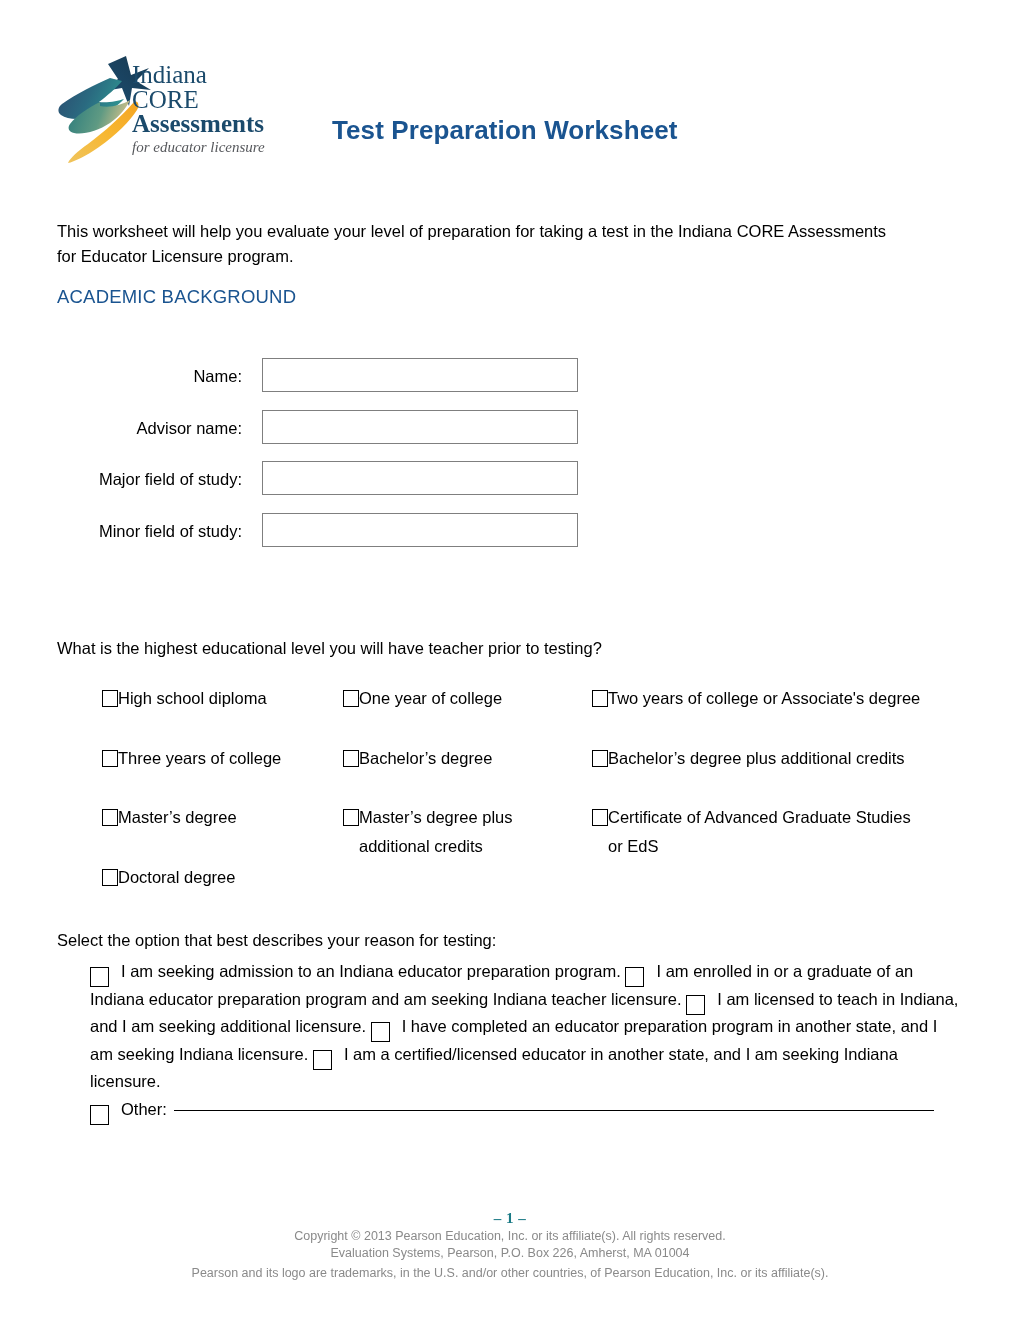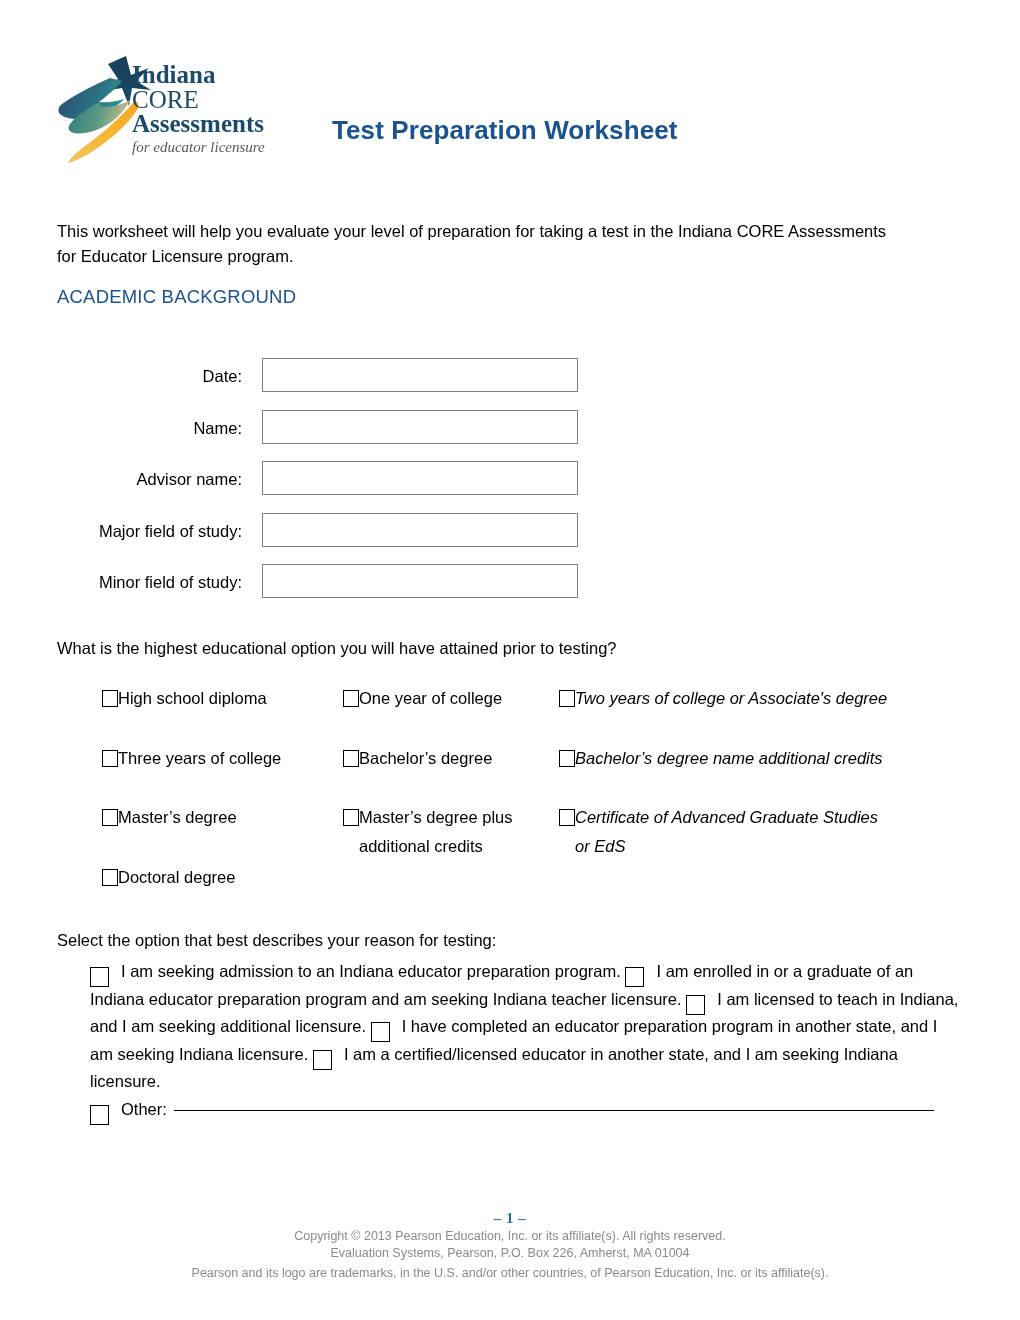--- a/index.html
+++ b/index.html
@@ -43,21 +43,21 @@
     width: 180px;
   }
   .logo-line {
     font-family: "Liberation Serif", serif;
     color: #1b4a6b;
     font-size: 25px;
     line-height: 24.5px;
     letter-spacing: 0px;
     white-space: nowrap;
   }
-  .logo-line.l1 { font-weight: 700; }
+  .logo-line.l1 { font-weight: 400; }
   .logo-line.l2 { font-weight: 400; }
   .logo-line.l3 { font-weight: 700; }
   .logo-tag {
     font-family: "Liberation Serif", serif;
     font-style: italic;
     color: #56585c;
     font-size: 15px;
     line-height: 18px;
     margin-top: 1px;
     white-space: nowrap;
@@ -143,21 +143,21 @@
     position: relative;
     height: 59.5px;
   }
   .edu-cell {
     position: absolute;
     top: 0;
     display: block;
   }
   .edu-cell.c1 { left: 68px;  width: 270px; padding-left: 34px; }
   .edu-cell.c2 { left: 343px; width: 235px; }
-  .edu-cell.c3 { left: 559px; width: 330px; font-style: italic; }
+  .edu-cell.c3 { left: 592px; width: 330px; }
 
   .cb-sm {
     display: inline-block;
     width: 16px;
     height: 17px;
     border: 1.6px solid #000;
     background: #fff;
     box-sizing: border-box;
     vertical-align: -3px;
     margin-right: 0px;
@@ -295,24 +295,20 @@
   </div>
 
   <div class="doc-title">Test Preparation Worksheet</div>
 </div>
 
 <div class="intro">This worksheet will help you evaluate your level of preparation for taking a test in the Indiana CORE Assessments for Educator Licensure program.</div>
 <div class="section-heading">ACADEMIC BACKGROUND</div>
 
 <div class="fields">
 
-  <div class="field-row">
-    <div class="field-label">Date:</div>
-    <div class="field-box"></div>
-  </div>
 
   <div class="field-row">
     <div class="field-label">Name:</div>
     <div class="field-box"></div>
   </div>
 
   <div class="field-row">
     <div class="field-label">Advisor name:</div>
     <div class="field-box"></div>
   </div>
@@ -321,21 +317,21 @@
     <div class="field-label">Major field of study:</div>
     <div class="field-box"></div>
   </div>
 
   <div class="field-row">
     <div class="field-label">Minor field of study:</div>
     <div class="field-box"></div>
   </div>
 </div>
 
-<div class="question-1">What is the highest educational option you will have attained prior to testing?</div>
+<div class="question-1">What is the highest educational level you will have teacher prior to testing?</div>
 
 <div class="edu-grid">
 
   <div class="edu-row">
     <label class="edu-cell c1">
       <span class="wrapbox"><span class="cb-sm"></span><span class="edu-text">High school diploma</span></span>
     </label>
     <label class="edu-cell c2">
       <span class="wrapbox"><span class="cb-sm"></span><span class="edu-text">One year of college</span></span>
     </label>
@@ -345,21 +341,21 @@
   </div>
 
   <div class="edu-row">
     <label class="edu-cell c1">
       <span class="wrapbox"><span class="cb-sm"></span><span class="edu-text">Three years of college</span></span>
     </label>
     <label class="edu-cell c2">
       <span class="wrapbox"><span class="cb-sm"></span><span class="edu-text">Bachelor’s degree</span></span>
     </label>
     <label class="edu-cell c3">
-      <span class="wrapbox"><span class="cb-sm"></span><span class="edu-text">Bachelor’s degree name additional credits</span></span>
+      <span class="wrapbox"><span class="cb-sm"></span><span class="edu-text">Bachelor’s degree plus additional credits</span></span>
     </label>
   </div>
 
   <div class="edu-row">
     <label class="edu-cell c1">
       <span class="wrapbox"><span class="cb-sm"></span><span class="edu-text">Master’s degree</span></span>
     </label>
     <label class="edu-cell c2">
       <span class="wrapbox"><span class="cb-sm"></span><span class="edu-text">Master’s degree plus additional credits</span></span>
     </label>

